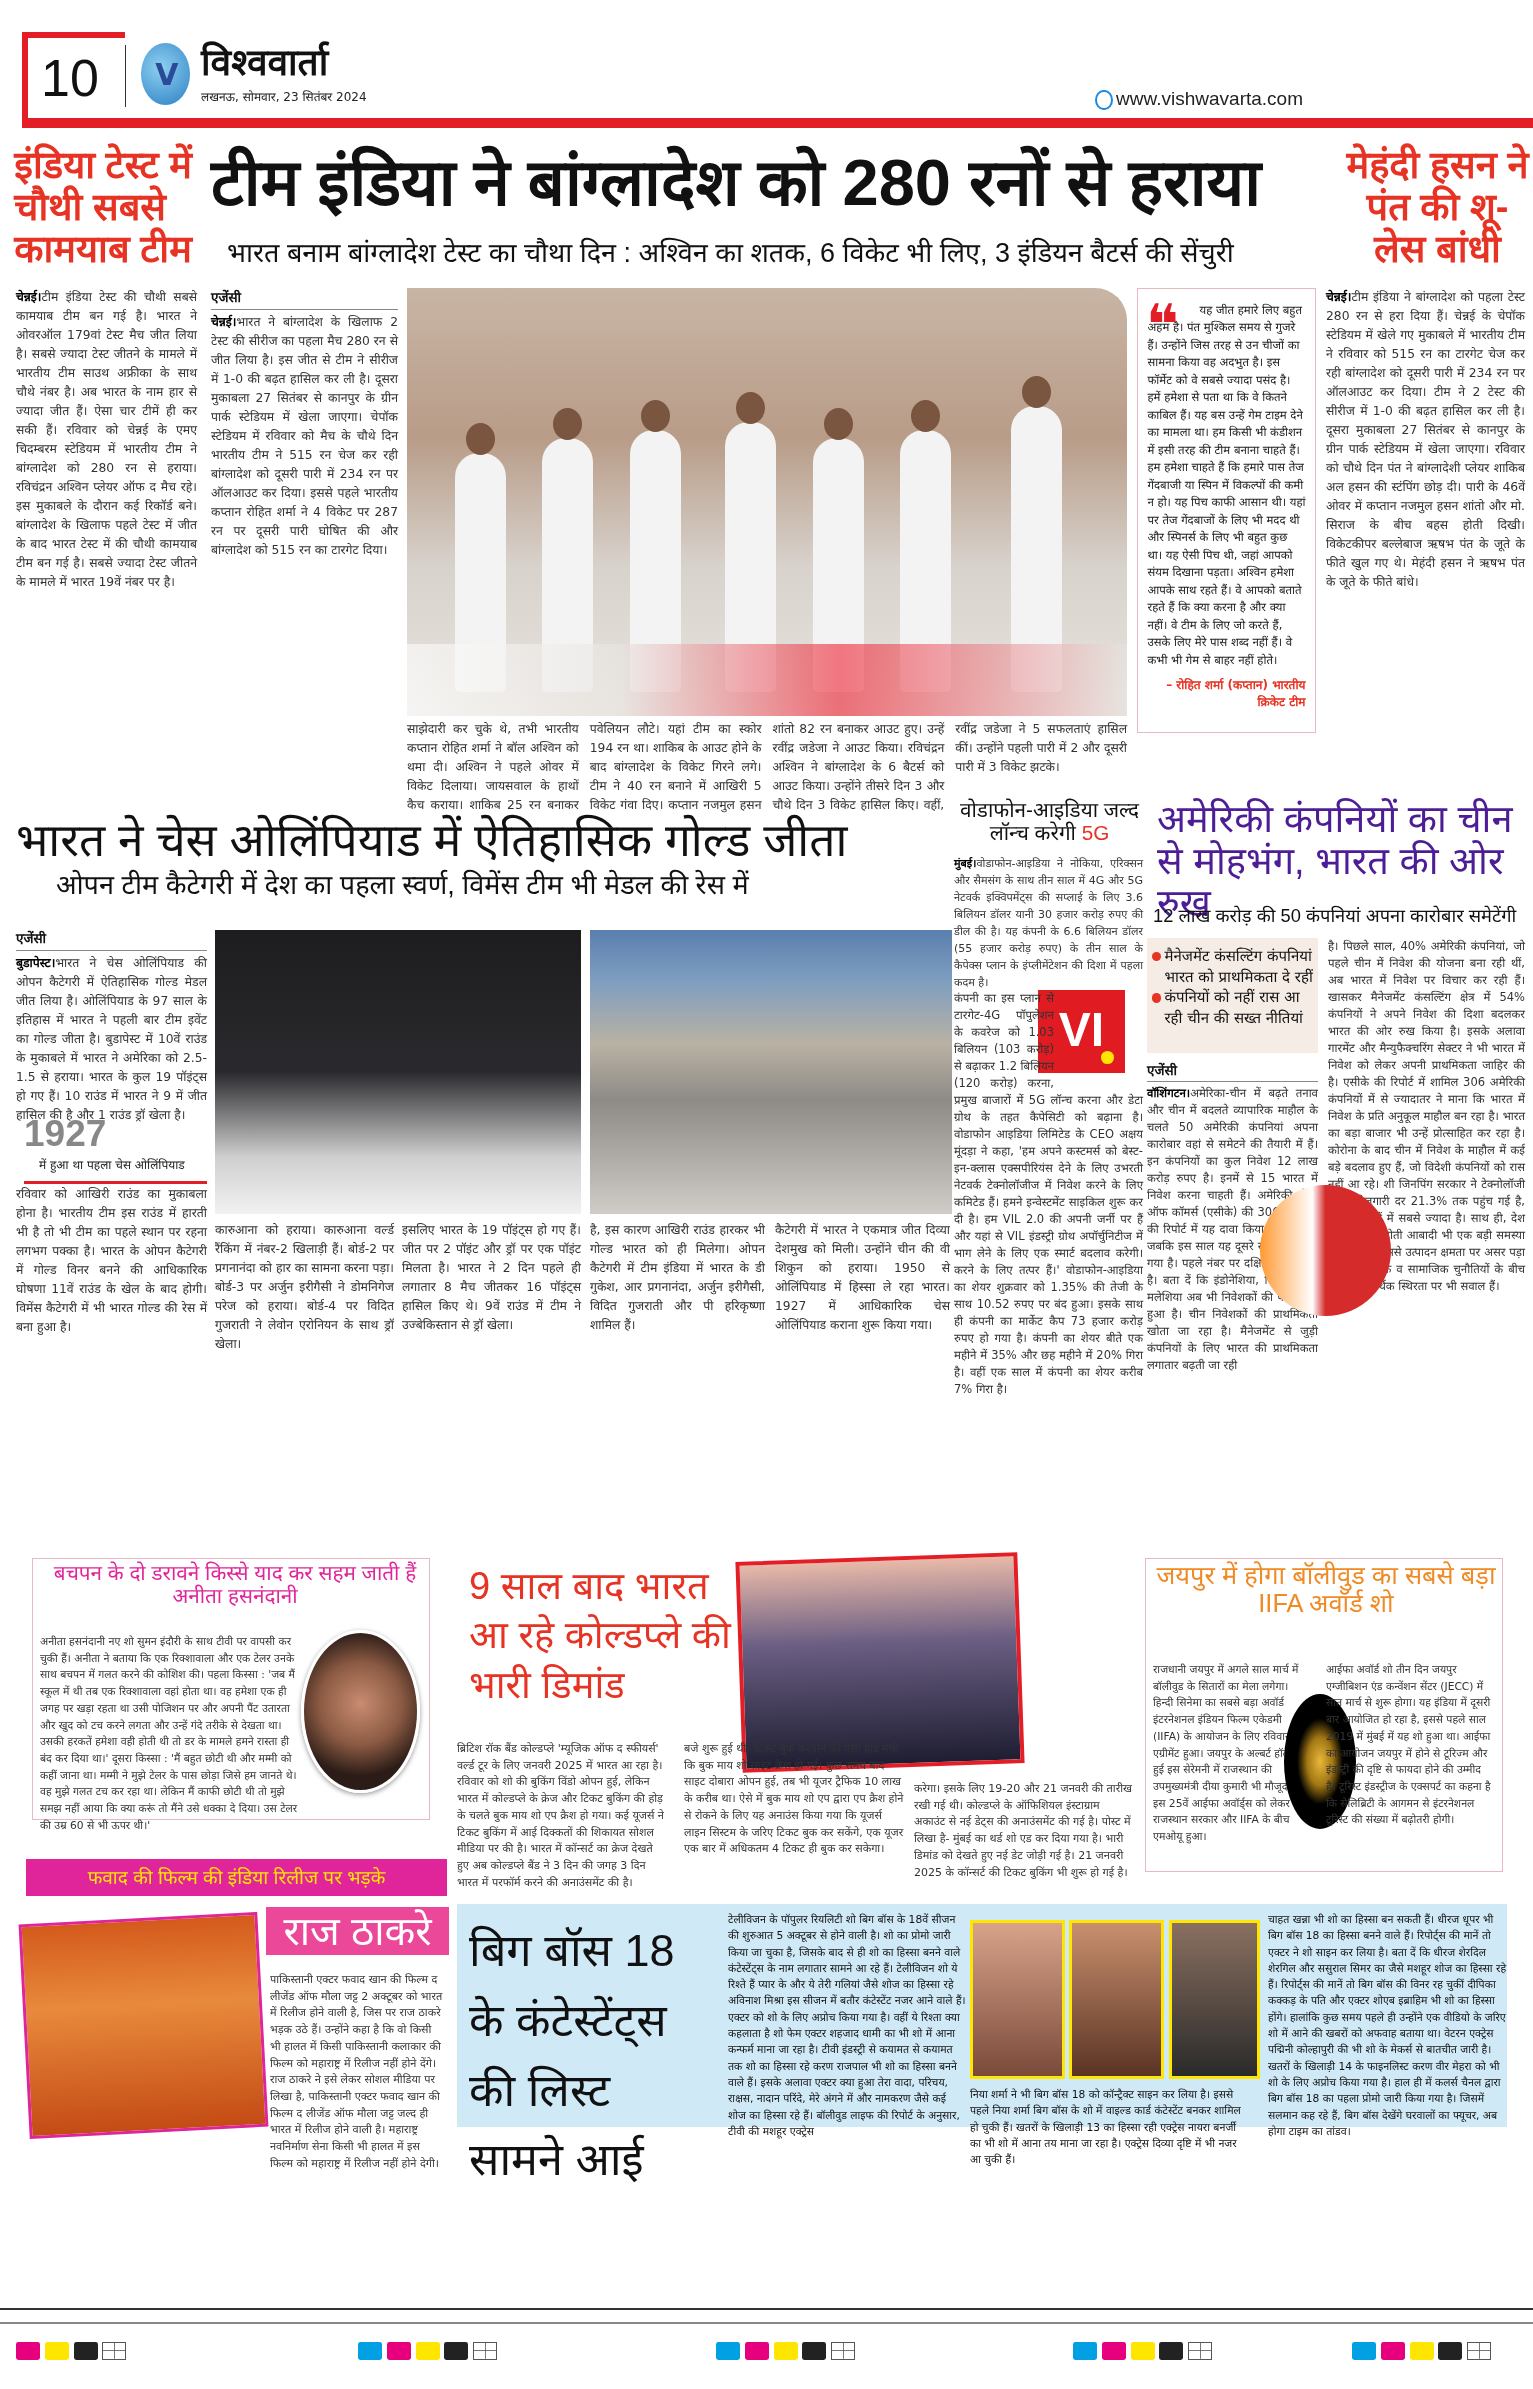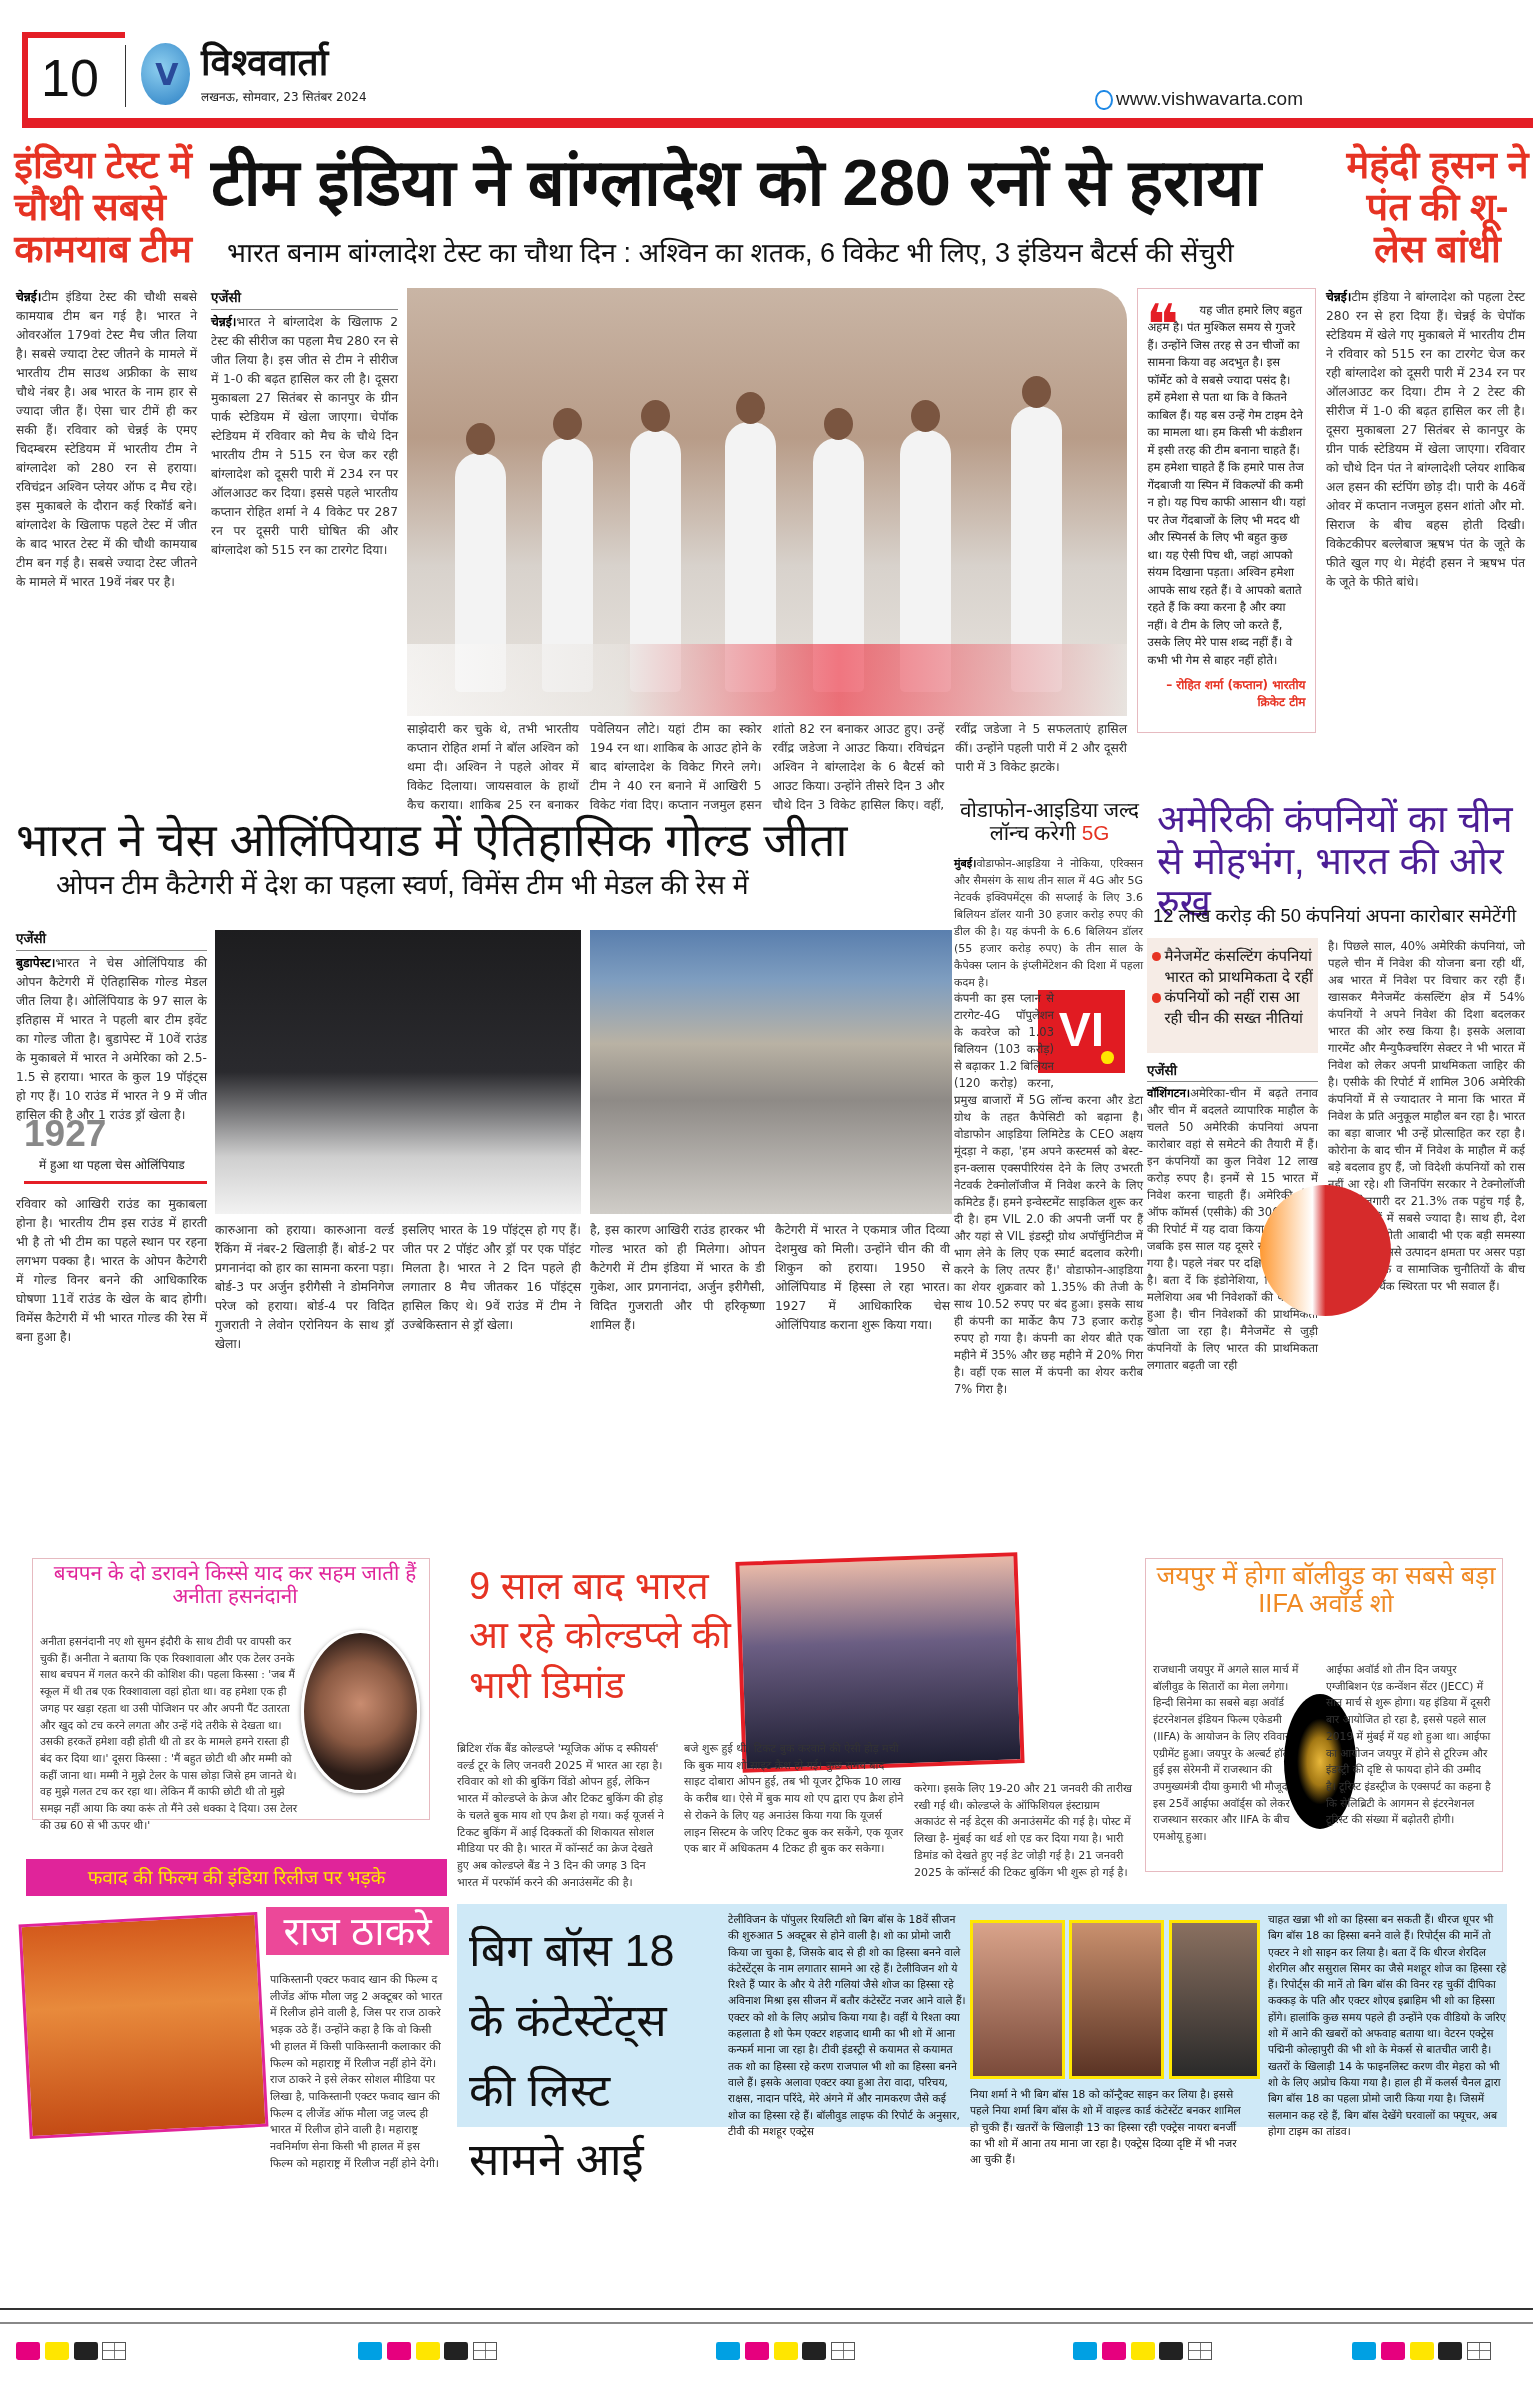--- a/index.html
+++ b/index.html
@@ -133,21 +133,21 @@
 <div class="col txt" style="left:16px;top:929px;width:191px;">
   <div class="agency">एजेंसी</div>
   <b>बुडापेस्ट।</b><span>भारत ने चेस ओलिंपियाड की ओपन कैटेगरी में ऐतिहासिक गोल्ड मेडल जीत लिया है। ओलिंपियाड के 97 साल के इतिहास में भारत ने पहली बार टीम इवेंट का गोल्ड जीता है। बुडापेस्ट में 10वें राउंड के मुकाबले में भारत ने अमेरिका को 2.5-1.5 से हराया। भारत के कुल 19 पॉइंट्स हो गए हैं। 10 राउंड में भारत ने 9 में जीत हासिल की है और 1 राउंड ड्रॉ खेला है।</span>
 </div>
 <div id="ch-1927" class="abs">
   <span class="num">1927</span><span class="lbl">में हुआ था पहला चेस ओलिंपियाड</span>
   <div class="rule"></div>
 </div>
 <div id="ch-photo1" class="abs"></div>
 <div id="ch-photo2" class="abs"></div>
-<div class="col txt" style="left:16px;top:1185px;width:191px;margin-top:10px;">रविवार को आखिरी राउंड का मुकाबला होना है। भारतीय टीम इस राउंड में हारती भी है तो भी टीम का पहले स्थान पर रहना लगभग पक्का है। भारत के ओपन कैटेगरी में गोल्ड विनर बनने की आधिकारिक घोषणा 11वें राउंड के खेल के बाद होगी। विमेंस कैटेगरी में भी भारत गोल्ड की रेस में बना हुआ है।</div>
+<div class="col txt" style="left:16px;top:1185px;width:191px;">रविवार को आखिरी राउंड का मुकाबला होना है। भारतीय टीम इस राउंड में हारती भी है तो भी टीम का पहले स्थान पर रहना लगभग पक्का है। भारत के ओपन कैटेगरी में गोल्ड विनर बनने की आधिकारिक घोषणा 11वें राउंड के खेल के बाद होगी। विमेंस कैटेगरी में भी भारत गोल्ड की रेस में बना हुआ है।</div>
 <div class="col txt" style="left:215px;top:1221px;width:179px;">कारुआना को हराया। कारुआना वर्ल्ड रैंकिंग में नंबर-2 खिलाड़ी हैं। बोर्ड-2 पर प्रगनानंदा को हार का सामना करना पड़ा। बोर्ड-3 पर अर्जुन इरीगैसी ने डोमनिगेज परेज को हराया। बोर्ड-4 पर विदित गुजराती ने लेवोन एरोनियन के साथ ड्रॉ खेला।</div>
 <div class="col txt" style="left:402px;top:1221px;width:179px;">इसलिए भारत के 19 पॉइंट्स हो गए हैं। जीत पर 2 पॉइंट और ड्रॉ पर एक पॉइंट मिलता है। भारत ने 2 दिन पहले ही लगातार 8 मैच जीतकर 16 पॉइंट्स हासिल किए थे। 9वें राउंड में टीम ने उज्बेकिस्तान से ड्रॉ खेला।</div>
 <div class="col txt" style="left:590px;top:1221px;width:175px;">है, इस कारण आखिरी राउंड हारकर भी गोल्ड भारत को ही मिलेगा। ओपन कैटेगरी में टीम इंडिया में भारत के डी गुकेश, आर प्रगनानंदा, अर्जुन इरीगैसी, विदित गुजराती और पी हरिकृष्णा शामिल हैं।</div>
 <div class="col txt" style="left:775px;top:1221px;width:175px;">कैटेगरी में भारत ने एकमात्र जीत दिव्या देशमुख को मिली। उन्होंने चीन की वी शिकुन को हराया। 1950 से ओलिंपियाड में हिस्सा ले रहा भारत। 1927 में आधिकारिक चेस ओलिंपियाड कराना शुरू किया गया।</div>
 
 <div id="vi-title" class="abs hd"><span style="color:#111">वोडाफोन-आइडिया जल्द लॉन्च करेगी</span> <span>5G</span></div>
 <div class="col txt" style="left:954px;top:855px;width:189px;font-size:11px;line-height:17px">
   <b>मुंबई।</b><span>वोडाफोन-आइडिया ने नोकिया, एरिक्सन और सैमसंग के साथ तीन साल में 4G और 5G नेटवर्क इक्विपमेंट्स की सप्लाई के लिए 3.6 बिलियन डॉलर यानी 30 हजार करोड़ रुपए की डील की है। यह कंपनी के 6.6 बिलियन डॉलर (55 हजार करोड़ रुपए) के तीन साल के कैपेक्स प्लान के इंप्लीमेंटेशन की दिशा में पहला कदम है।</span>
 </div>
 <div id="vi-logo" class="abs"><span>VI</span><i></i></div>

